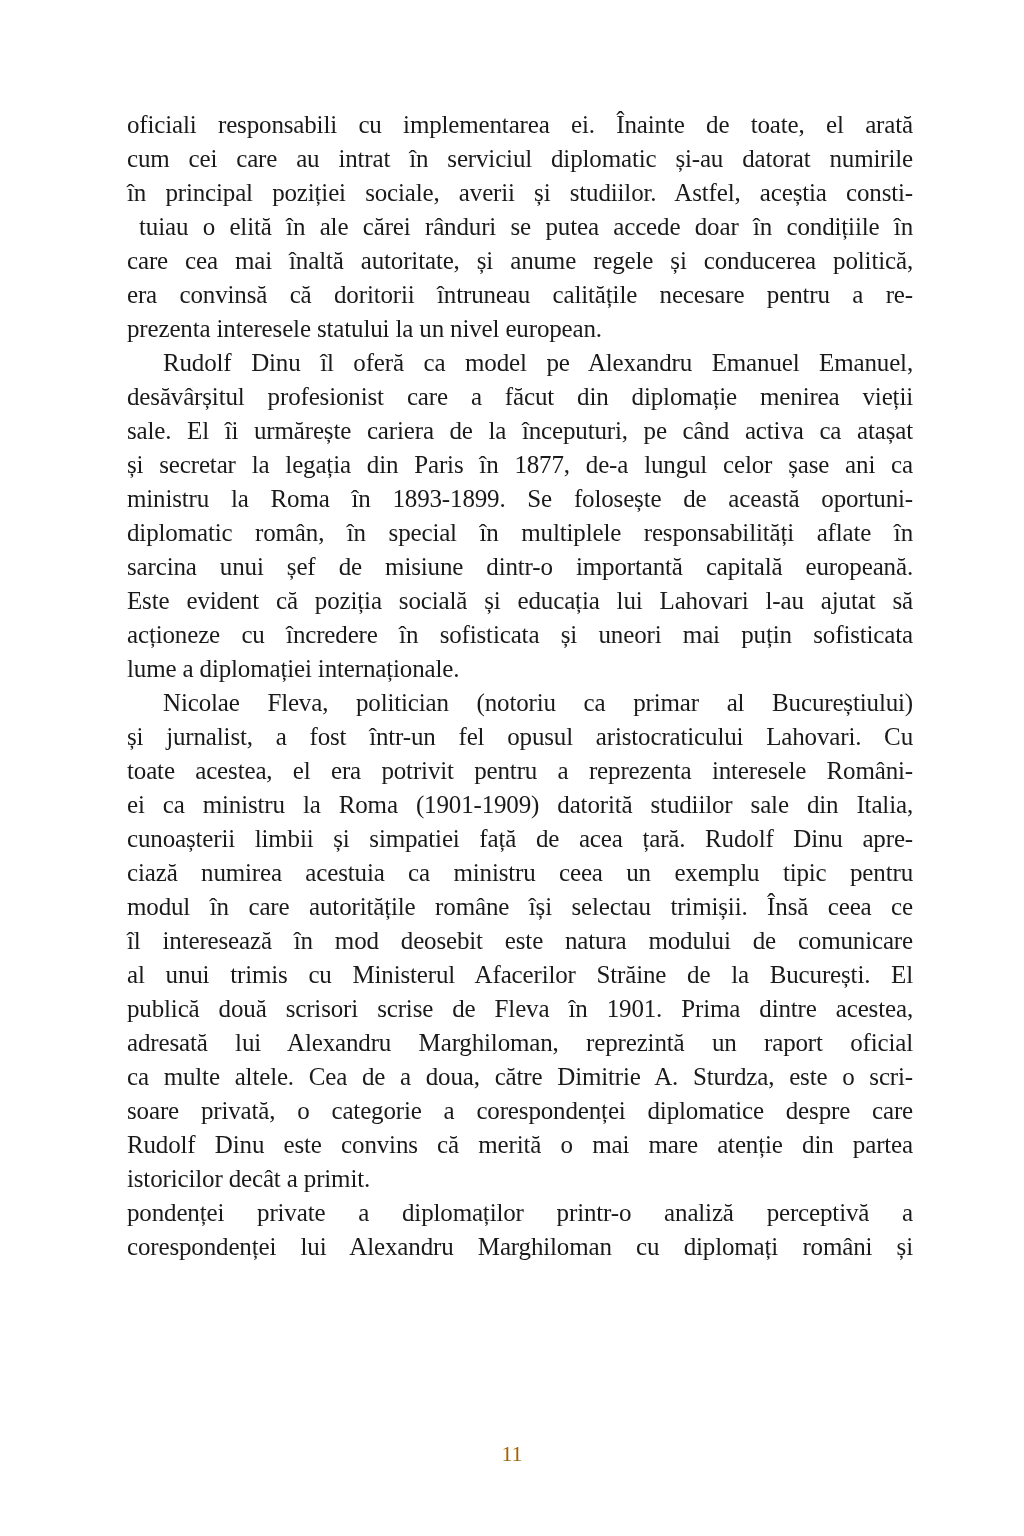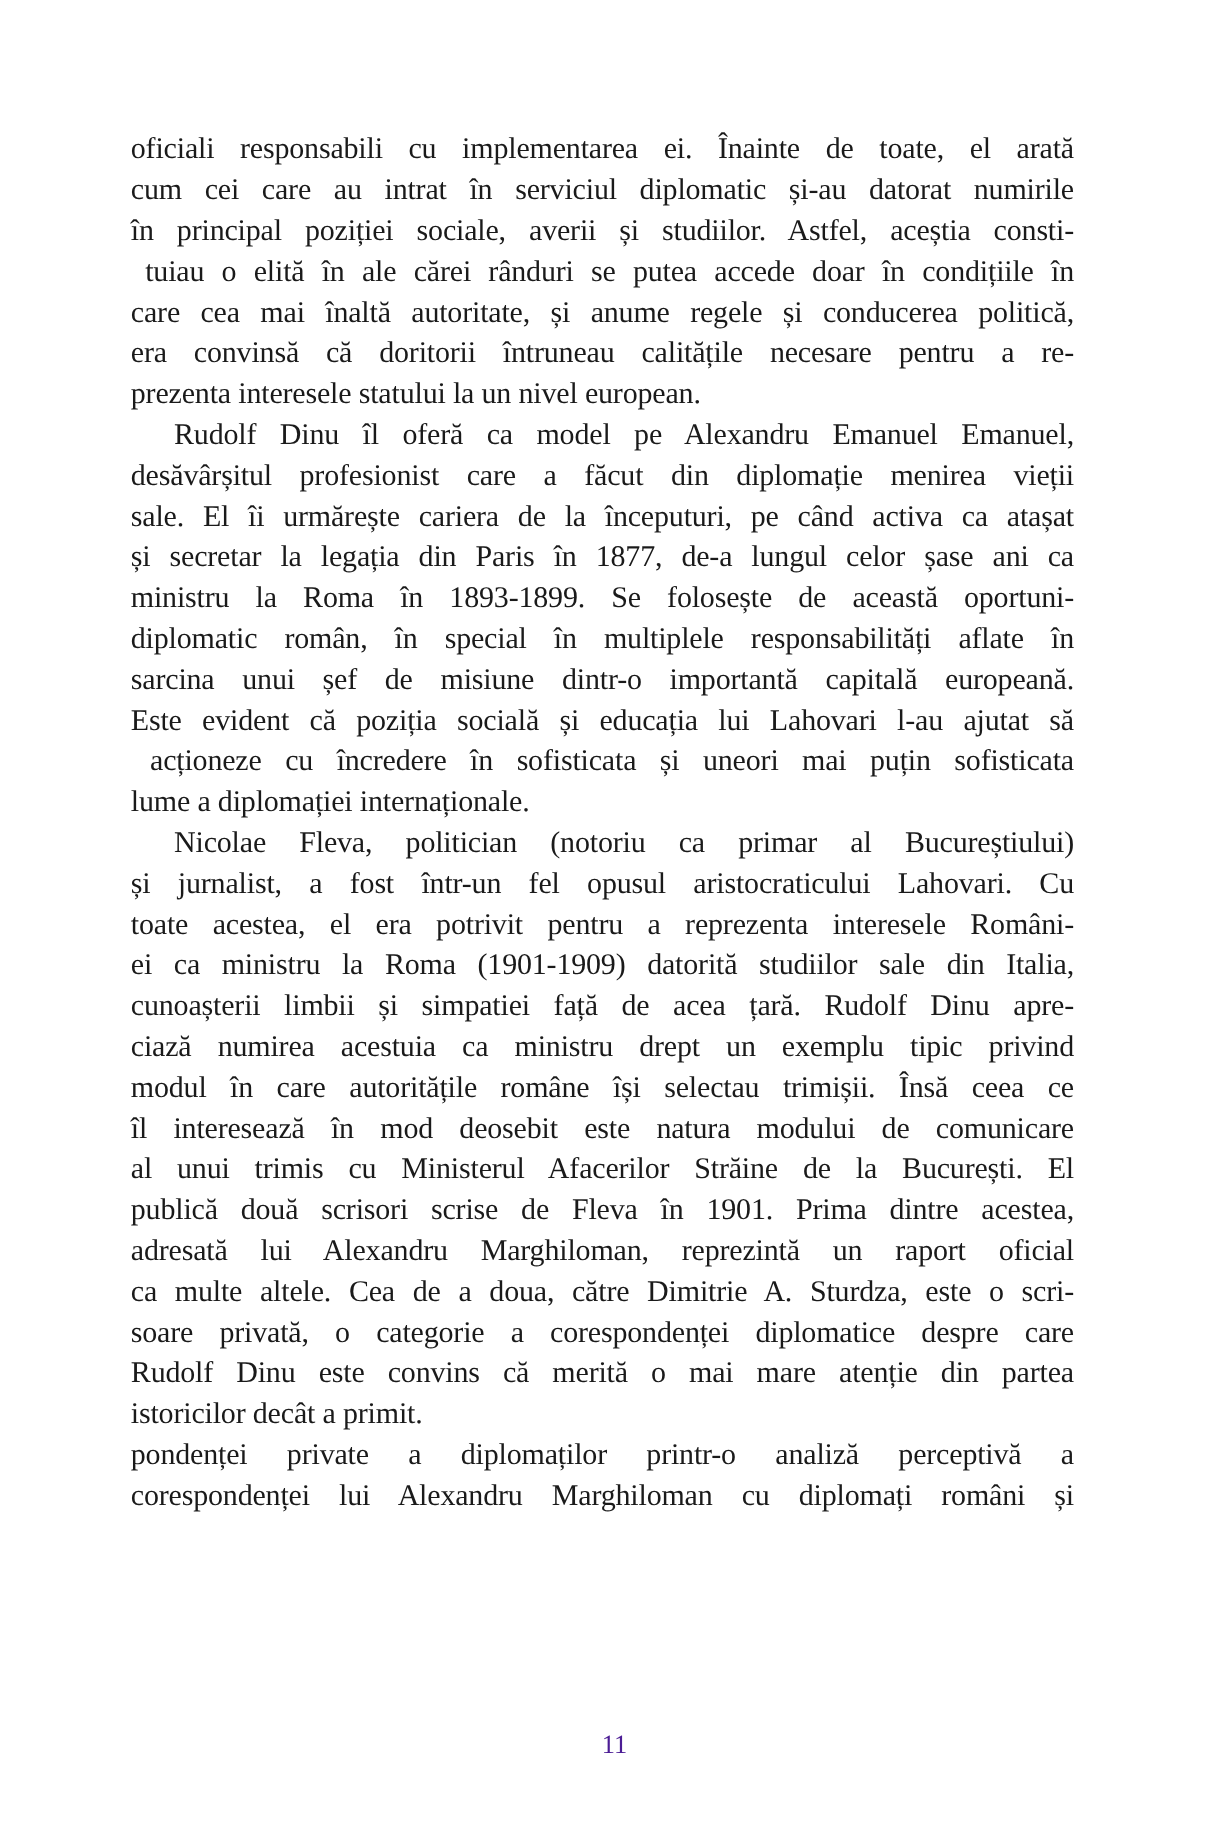--- a/index.html
+++ b/index.html
@@ -10,21 +10,21 @@
   body {
     width: 1024px;
     height: 1536px;
     position: relative;
     overflow: hidden;
     font-family: "Liberation Serif", "DejaVu Serif", serif;
     color: #1a1a1a;
   }
   .page {
     position: absolute;
-    left: 109px;
+    left: 127px;
     top: 108px;
     width: 786px;
   }
   .para {
     margin: 0;
     padding: 0;
   }
   .line {
     display: block;
     height: 34px;
@@ -43,21 +43,21 @@
     padding-left: 36px;
   }
   .folio {
     position: absolute;
     left: 0;
     width: 1024px;
     top: 1441px;
     text-align: center;
     font-size: 22px;
     line-height: 26px;
-    color: #4c1d95;
+    color: #a16207;
   }
 </style>
 </head>
 <body>
 
 <div class="page">
 
   <div class="para">
     <span class="line" style="white-space: normal;">oficiali responsabili cu implementarea ei. Înainte de toate, el arată</span>
     <span class="line" style="white-space: normal;">cum cei care au intrat în serviciul diplomatic și-au datorat numirile</span>
@@ -70,31 +70,31 @@
 
   <div class="para">
     <span class="line indent" style="white-space: normal;">Rudolf Dinu îl oferă ca model pe Alexandru Emanuel Emanuel,</span>
     <span class="line" style="white-space: normal;">desăvârșitul profesionist care a făcut din diplomație menirea vieții</span>
     <span class="line" style="white-space: normal;">sale. El îi urmărește cariera de la începuturi, pe când activa ca atașat</span>
     <span class="line" style="white-space: normal;">și secretar la legația din Paris în 1877, de-a lungul celor șase ani ca</span>
     <span class="line" style="white-space: normal;">ministru la Roma în 1893-1899. Se folosește de această oportuni-</span>
     <span class="line" style="white-space: normal;">diplomatic român, în special în multiplele responsabilități aflate în</span>
     <span class="line" style="white-space: normal;">sarcina unui șef de misiune dintr-o importantă capitală europeană.</span>
     <span class="line" style="white-space: normal;">Este evident că poziția socială și educația lui Lahovari l-au ajutat să</span>
-    <span class="line" style="white-space: normal; margin-left: 16px;">acționeze cu încredere în sofisticata și uneori mai puțin sofisticata</span>
+    <span class="line" style="white-space: normal;">acționeze cu încredere în sofisticata și uneori mai puțin sofisticata</span>
     <span class="line last" style="white-space: nowrap;">lume a diplomației internaționale.</span>
   </div>
 
   <div class="para">
     <span class="line indent" style="white-space: normal;">Nicolae Fleva, politician (notoriu ca primar al Bucureștiului)</span>
     <span class="line" style="white-space: normal;">și jurnalist, a fost într-un fel opusul aristocraticului Lahovari. Cu</span>
     <span class="line" style="white-space: normal;">toate acestea, el era potrivit pentru a reprezenta interesele Români-</span>
     <span class="line" style="white-space: normal;">ei ca ministru la Roma (1901-1909) datorită studiilor sale din Italia,</span>
     <span class="line" style="white-space: normal;">cunoașterii limbii și simpatiei față de acea țară. Rudolf Dinu apre-</span>
-    <span class="line" style="white-space: normal;">ciază numirea acestuia ca ministru drept un exemplu tipic privind</span>
+    <span class="line" style="white-space: normal;">ciază numirea acestuia ca ministru ceea un exemplu tipic pentru</span>
     <span class="line" style="white-space: normal;">modul în care autoritățile române își selectau trimișii. Însă ceea ce</span>
     <span class="line" style="white-space: normal;">îl interesează în mod deosebit este natura modului de comunicare</span>
     <span class="line" style="white-space: normal;">al unui trimis cu Ministerul Afacerilor Străine de la București. El</span>
     <span class="line" style="white-space: normal;">publică două scrisori scrise de Fleva în 1901. Prima dintre acestea,</span>
     <span class="line" style="white-space: normal;">adresată lui Alexandru Marghiloman, reprezintă un raport oficial</span>
     <span class="line" style="white-space: normal;">ca multe altele. Cea de a doua, către Dimitrie A. Sturdza, este o scri-</span>
     <span class="line" style="white-space: normal;">soare privată, o categorie a corespondenței diplomatice despre care</span>
     <span class="line" style="white-space: normal;">Rudolf Dinu este convins că merită o mai mare atenție din partea</span>
     <span class="line last" style="white-space: nowrap;">istoricilor decât a primit.</span>
   </div>

